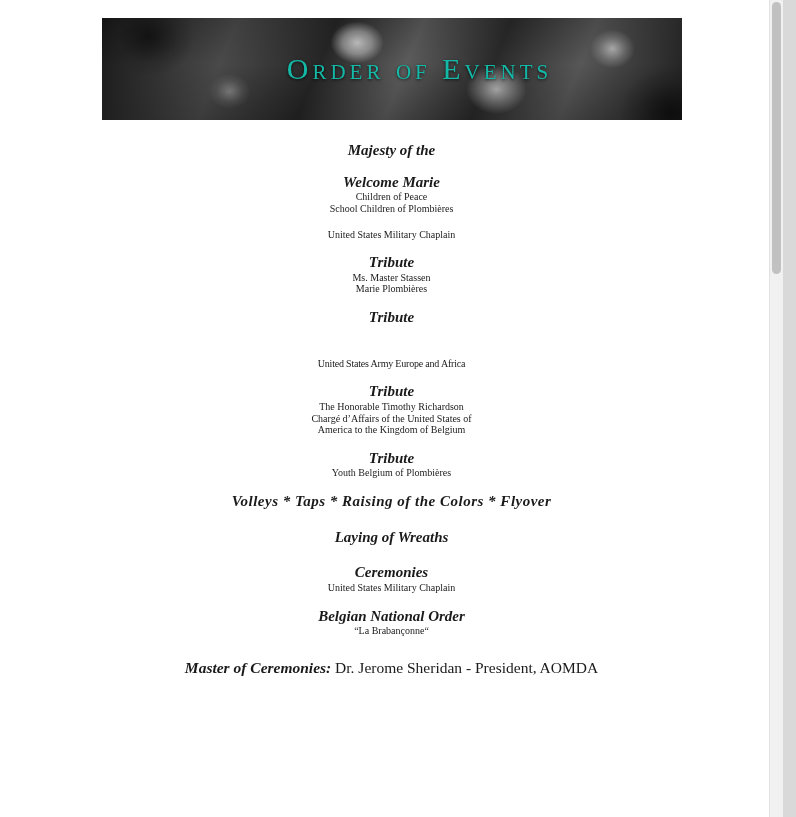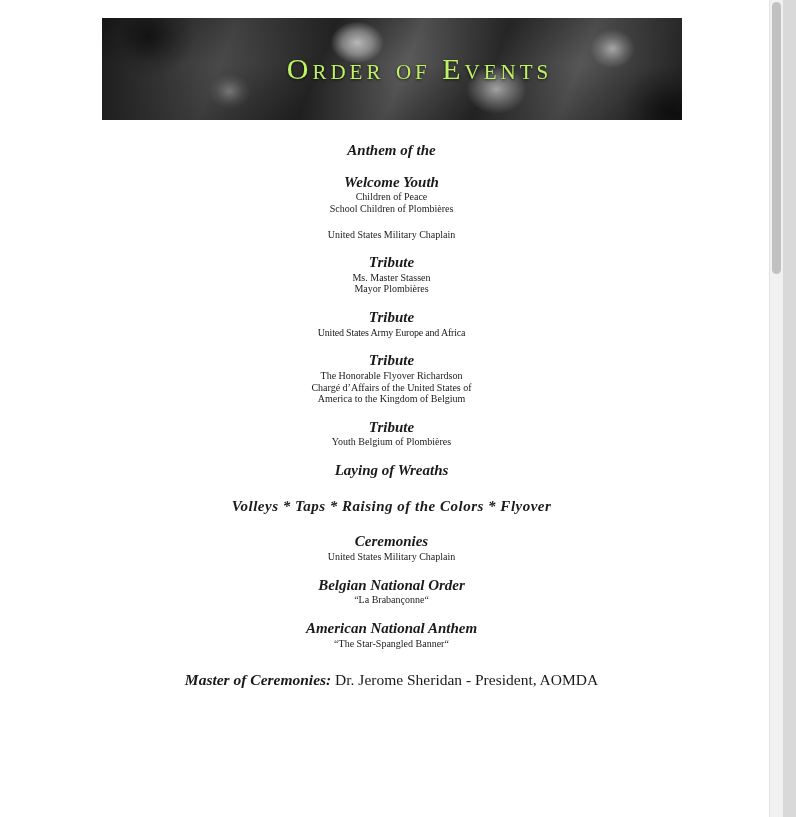--- a/index.html
+++ b/index.html
@@ -73,21 +73,21 @@
     inset: 0;
     background: linear-gradient(180deg, rgba(0,0,0,0.30) 0%, rgba(0,0,0,0.18) 45%, rgba(0,0,0,0.35) 100%);
   }
   .banner-title {
     position: absolute;
     left: 12px;
     right: 0;
     top: 50%;
     transform: translateY(-50%);
     text-align: center;
-    color: #bef264;
+    color: #14b8a6;
     font-family: "Liberation Serif", serif;
     font-size: 30px;
     letter-spacing: 4px;
     font-variant: small-caps;
     text-shadow: 0 1px 3px rgba(0,0,0,0.75);
     margin-left: 44px;
   }
   .program {
     width: 600px;
     margin: 0 auto;
@@ -121,96 +121,93 @@
     font-size: 15.5px;
     line-height: 1.2;
     margin-bottom: 2px;
   }
   .credit-role {
     font-weight: bold;
     font-style: italic;
   }
   .narrow {
     letter-spacing: -0.2px;
+    margin-top: 31px;
   }
 </style>
 </head>
 <body>
 
 <div id="page">
 
   <div class="doc">
 
     <div class="banner">
       <div class="banner-photo"></div>
       <div class="banner-shade"></div>
       <div class="banner-title">Order of Events</div>
     </div>
 
     <div class="program">
 
       <div class="entry">
-        <div class="entry-title">Anthem of the</div>
-      </div>
-
-      <div class="entry">
-        <div class="entry-title">Welcome Youth</div>
+        <div class="entry-title">Majesty of the</div>
+      </div>
+
+      <div class="entry">
+        <div class="entry-title">Welcome Marie</div>
         <div class="entry-line">Children of Peace</div>
         <div class="entry-line">School Children of Plombières</div>
       </div>
 
       <div class="entry">
         <div class="entry-line">United States Military Chaplain</div>
       </div>
 
       <div class="entry">
         <div class="entry-title">Tribute</div>
         <div class="entry-line">Ms. Master Stassen</div>
-        <div class="entry-line">Mayor Plombières</div>
+        <div class="entry-line">Marie Plombières</div>
       </div>
 
       <div class="entry">
         <div class="entry-title">Tribute</div>
         <div class="entry-line narrow">United States Army Europe and Africa</div>
       </div>
 
       <div class="entry">
         <div class="entry-title">Tribute</div>
-        <div class="entry-line">The Honorable Flyover Richardson</div>
+        <div class="entry-line">The Honorable Timothy Richardson</div>
         <div class="entry-line">Chargé d’Affairs of the United States of</div>
         <div class="entry-line">America to the Kingdom of Belgium</div>
       </div>
 
       <div class="entry">
         <div class="entry-title">Tribute</div>
         <div class="entry-line">Youth Belgium of Plombières</div>
       </div>
 
+      <div class="entry title-only wide">
+        <div class="entry-title">Volleys  *  Taps  *  Raising of the Colors * Flyover</div>
+      </div>
+
       <div class="entry title-only">
         <div class="entry-title">Laying of Wreaths</div>
       </div>
 
-      <div class="entry title-only wide">
-        <div class="entry-title">Volleys  *  Taps  *  Raising of the Colors * Flyover</div>
-      </div>
-
       <div class="entry">
         <div class="entry-title">Ceremonies</div>
         <div class="entry-line">United States Military Chaplain</div>
       </div>
 
       <div class="entry">
         <div class="entry-title">Belgian National Order</div>
         <div class="entry-line">“La Brabançonne“</div>
       </div>
 
-      <div class="entry">
-        <div class="entry-title">American National Anthem</div>
-        <div class="entry-line">“The Star-Spangled Banner“</div>
-      </div>
 
       <div class="credits">
         <div class="credit-row">
           <span class="credit-role">Master of Ceremonies:</span>
           <span>Dr. Jerome Sheridan - President, AOMDA</span>
         </div>
 
       </div>
 
     </div>

